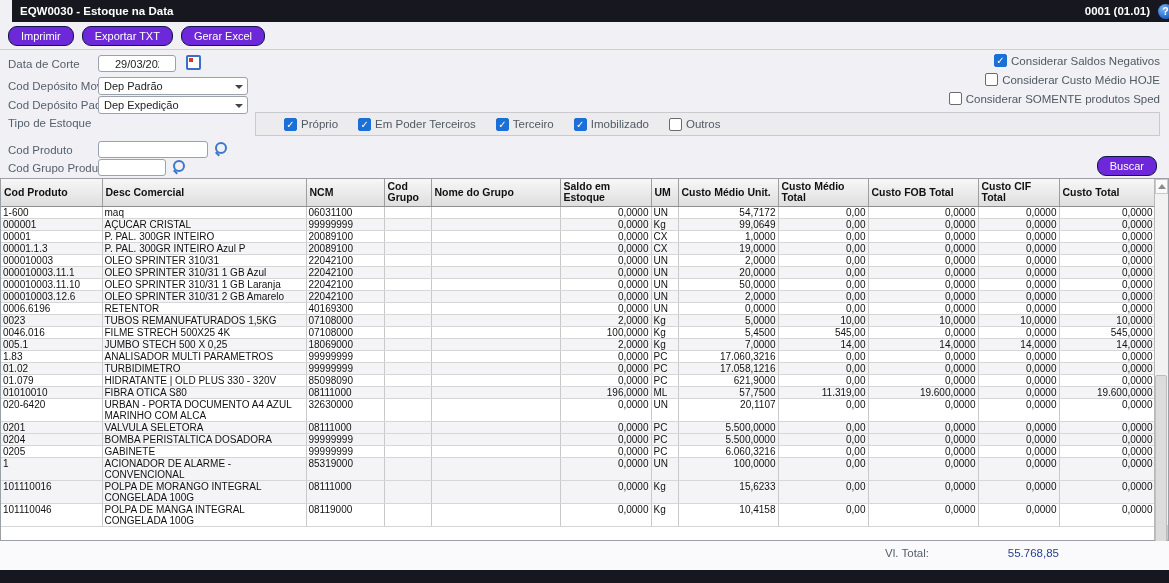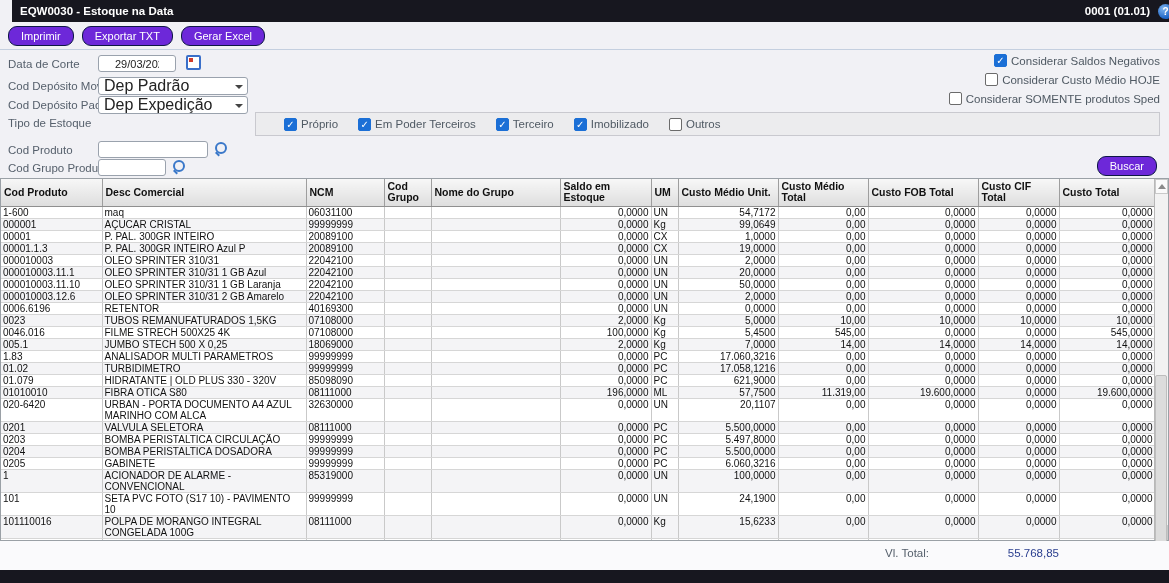--- a/index.html
+++ b/index.html
@@ -32,21 +32,21 @@
   }
   
   .filters { position:absolute; top:50px; left:0; width:100%; height:128px; background:#f1f1f5; }
   .flabel { position:absolute; left:8px; font-size:11.5px; color:#56606c; white-space:nowrap; }
   .finput {
     border:1px solid #9aa2ad; border-radius:3px; background:#fff; font-size:11px;
     font-family:"Liberation Sans", sans-serif; color:#222; height:17px; padding:0 16px;
   }
   .fselect {
     position:absolute; height:18px; border:1px solid #9aa2ad; border-radius:3px; background:#fff;
-    font-size:16px; display:flex; align-items:center; padding:0 16px 0 5px; cursor:pointer;
+    font-size:11px; display:flex; align-items:center; padding:0 16px 0 5px; cursor:pointer;
   }
   .chev { position:absolute; right:4px; top:7px; width:0; height:0;
     border-left:4px solid transparent; border-right:4px solid transparent; border-top:4px solid #444; }
   .cal-icon { position:absolute; width:15px; height:15px; border:2px solid #3a6fc9; border-radius:2px;
     background:#fff; cursor:pointer; }
   .cal-icon::before { content:""; position:absolute; left:1px; top:1px; width:4px; height:4px; background:#d23b2a; }
   .mag-icon { position:absolute; width:13px; height:13px; cursor:pointer; }
   .mag-icon::before { content:""; position:absolute; right:0; top:0; width:8px; height:8px;
     border:2px solid #3a78c9; border-radius:50%; }
   .mag-icon::after { content:""; position:absolute; left:1px; bottom:0; width:5px; height:2px;
@@ -481,34 +481,20 @@
                 <td class=""></td>
                 <td class=""></td>
                 <td class="al-r">0,0000</td>
                 <td class="">PC</td>
                 <td class="al-r">5.500,0000</td>
                 <td class="al-r">0,00</td>
                 <td class="al-r">0,0000</td>
                 <td class="al-r">0,0000</td>
                 <td class="al-r">0,0000</td>
               </tr>
-              <tr class="rowA">
-                <td class="">0203</td>
-                <td class="">BOMBA PERISTALTICA CIRCULAÇÃO</td>
-                <td class="">99999999</td>
-                <td class=""></td>
-                <td class=""></td>
-                <td class="al-r">0,0000</td>
-                <td class="">PC</td>
-                <td class="al-r">5.497,8000</td>
-                <td class="al-r">0,00</td>
-                <td class="al-r">0,0000</td>
-                <td class="al-r">0,0000</td>
-                <td class="al-r">0,0000</td>
-              </tr>
               <tr class="rowB">
                 <td class="">0204</td>
                 <td class="">BOMBA PERISTALTICA DOSADORA</td>
                 <td class="">99999999</td>
                 <td class=""></td>
                 <td class=""></td>
                 <td class="al-r">0,0000</td>
                 <td class="">PC</td>
                 <td class="al-r">5.500,0000</td>
                 <td class="al-r">0,00</td>
@@ -532,34 +518,20 @@
               </tr>
               <tr class="rowB">
                 <td class="">1</td>
                 <td class="">ACIONADOR DE ALARME - CONVENCIONAL</td>
                 <td class="">85319000</td>
                 <td class=""></td>
                 <td class=""></td>
                 <td class="al-r">0,0000</td>
                 <td class="">UN</td>
                 <td class="al-r">100,0000</td>
-                <td class="al-r">0,00</td>
-                <td class="al-r">0,0000</td>
-                <td class="al-r">0,0000</td>
-                <td class="al-r">0,0000</td>
-              </tr>
-              <tr class="rowA">
-                <td class="">101</td>
-                <td class="">SETA PVC FOTO (S17 10) - PAVIMENTO 10</td>
-                <td class="">99999999</td>
-                <td class=""></td>
-                <td class=""></td>
-                <td class="al-r">0,0000</td>
-                <td class="">UN</td>
-                <td class="al-r">24,1900</td>
                 <td class="al-r">0,00</td>
                 <td class="al-r">0,0000</td>
                 <td class="al-r">0,0000</td>
                 <td class="al-r">0,0000</td>
               </tr>
               <tr class="rowB">
                 <td class="">101110016</td>
                 <td class="">POLPA DE MORANGO INTEGRAL CONGELADA 100G</td>
                 <td class="">08111000</td>
                 <td class=""></td>

